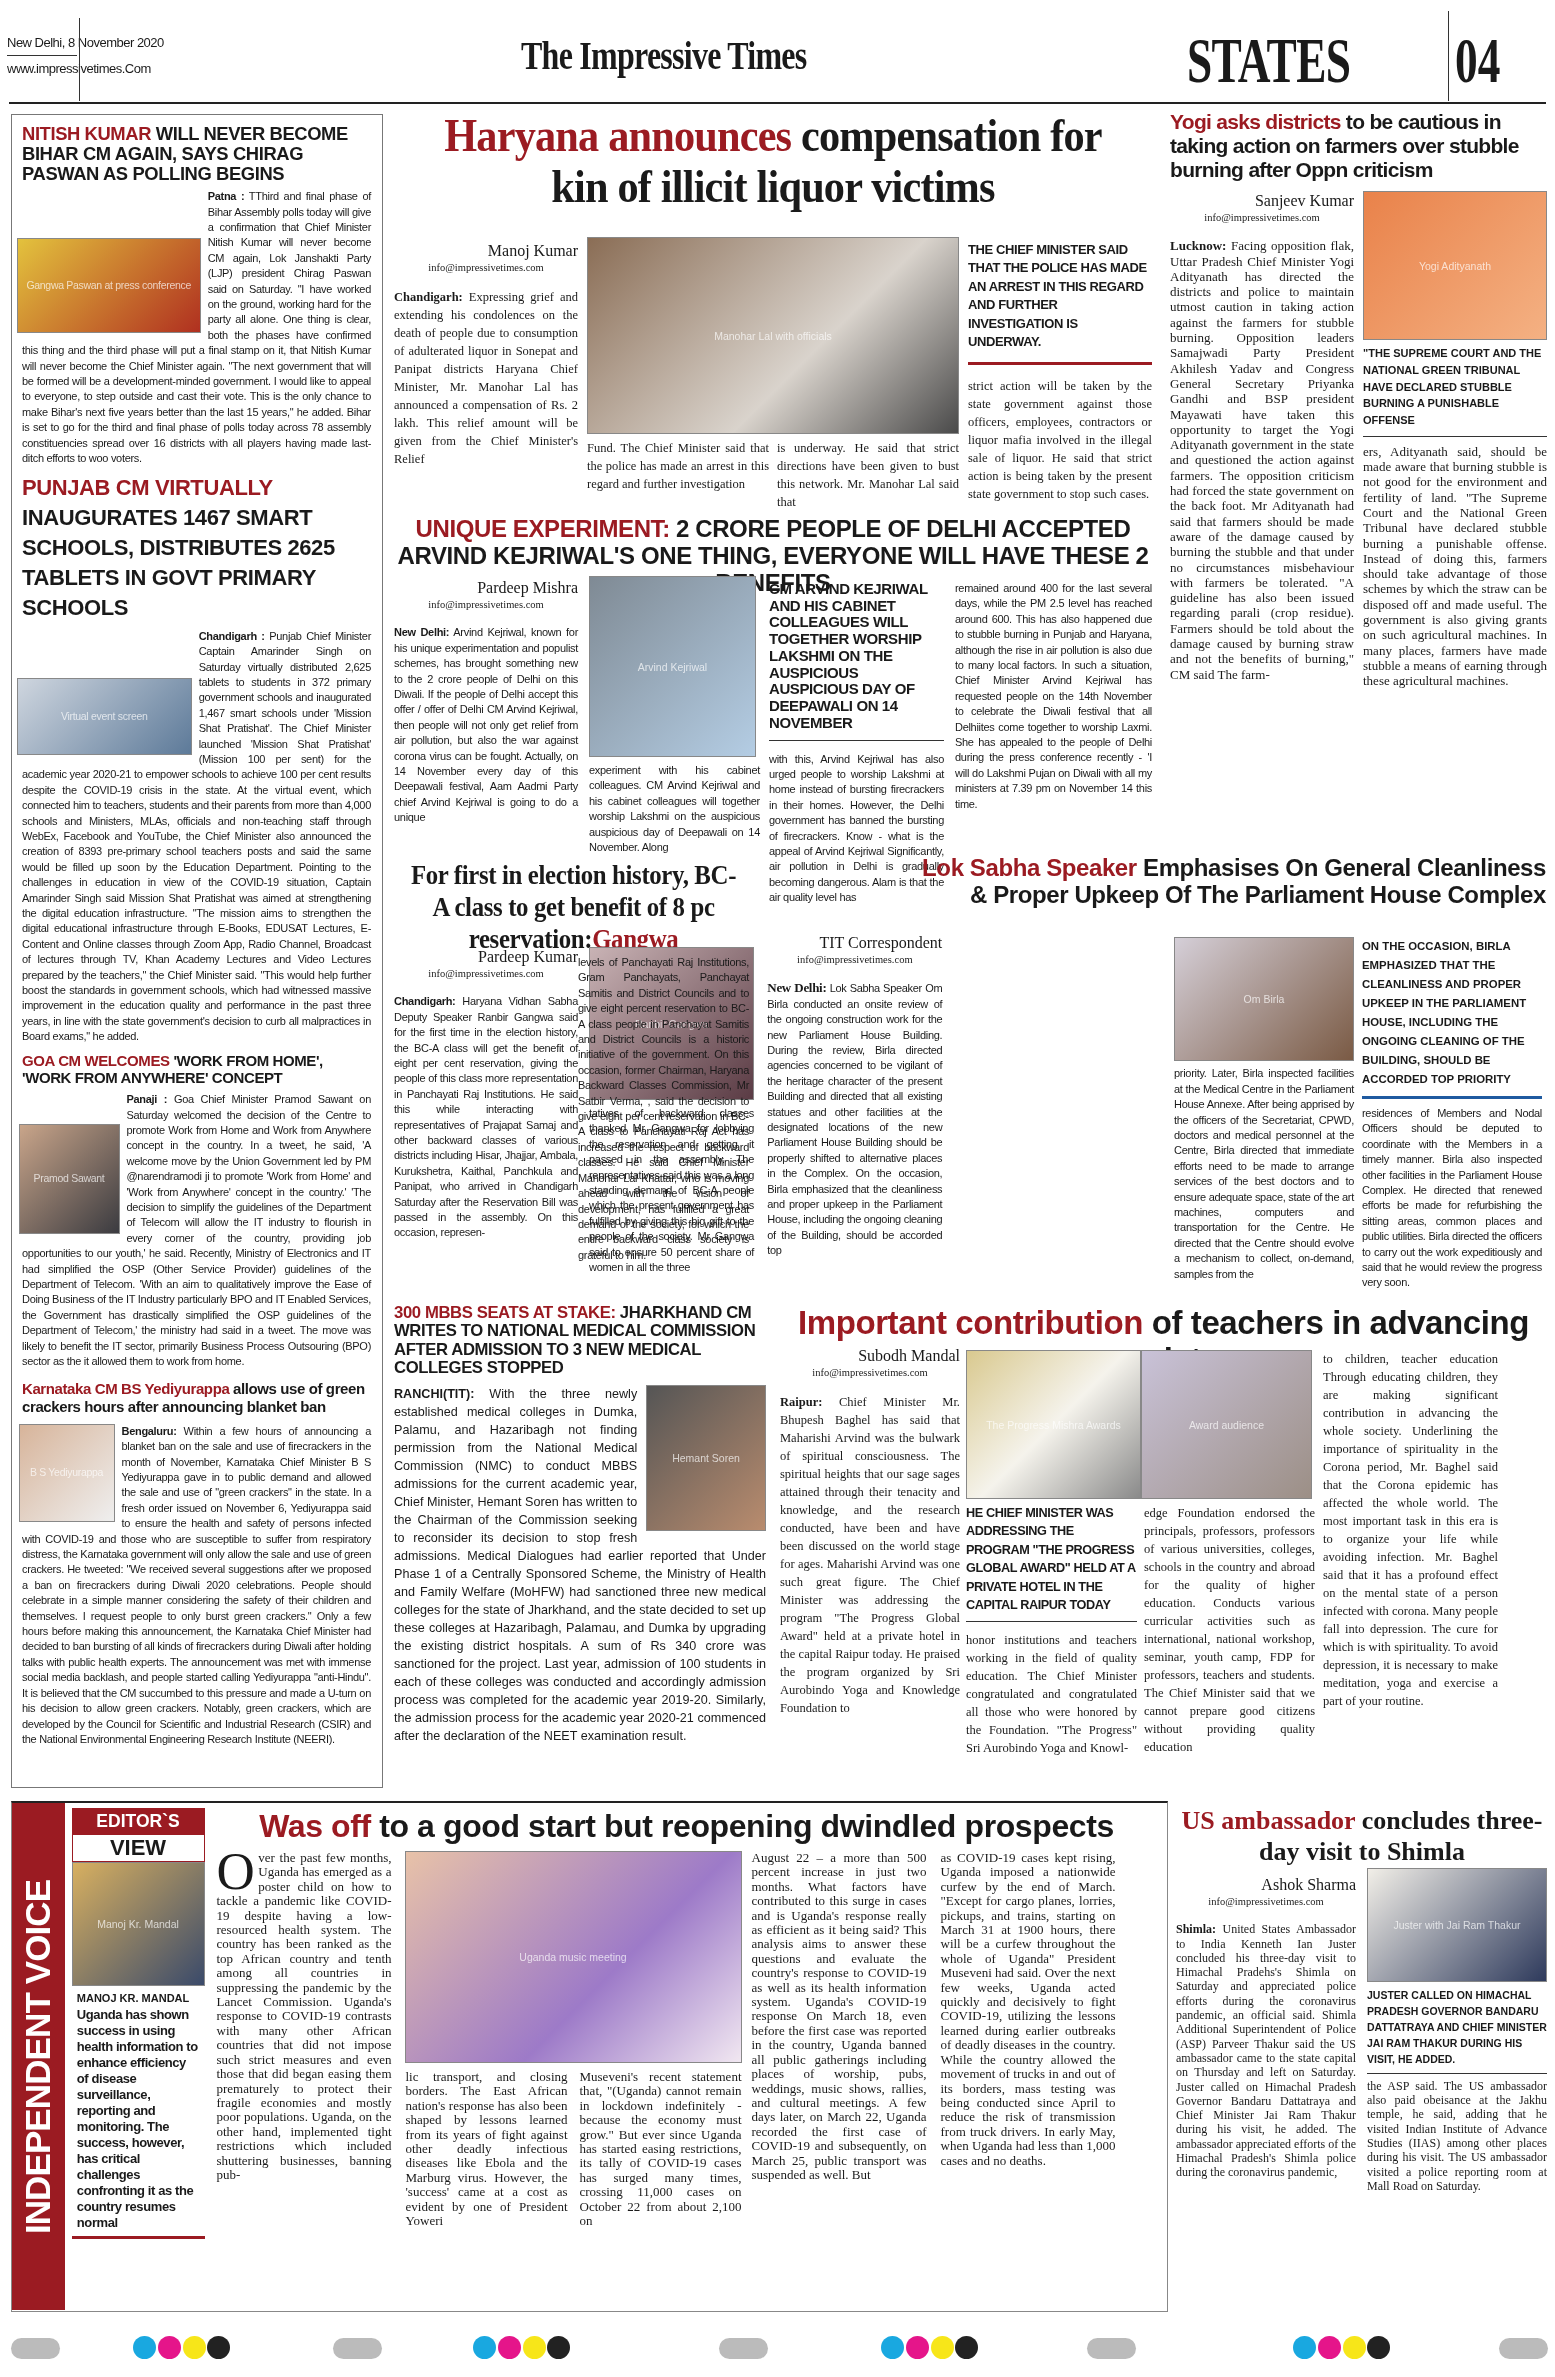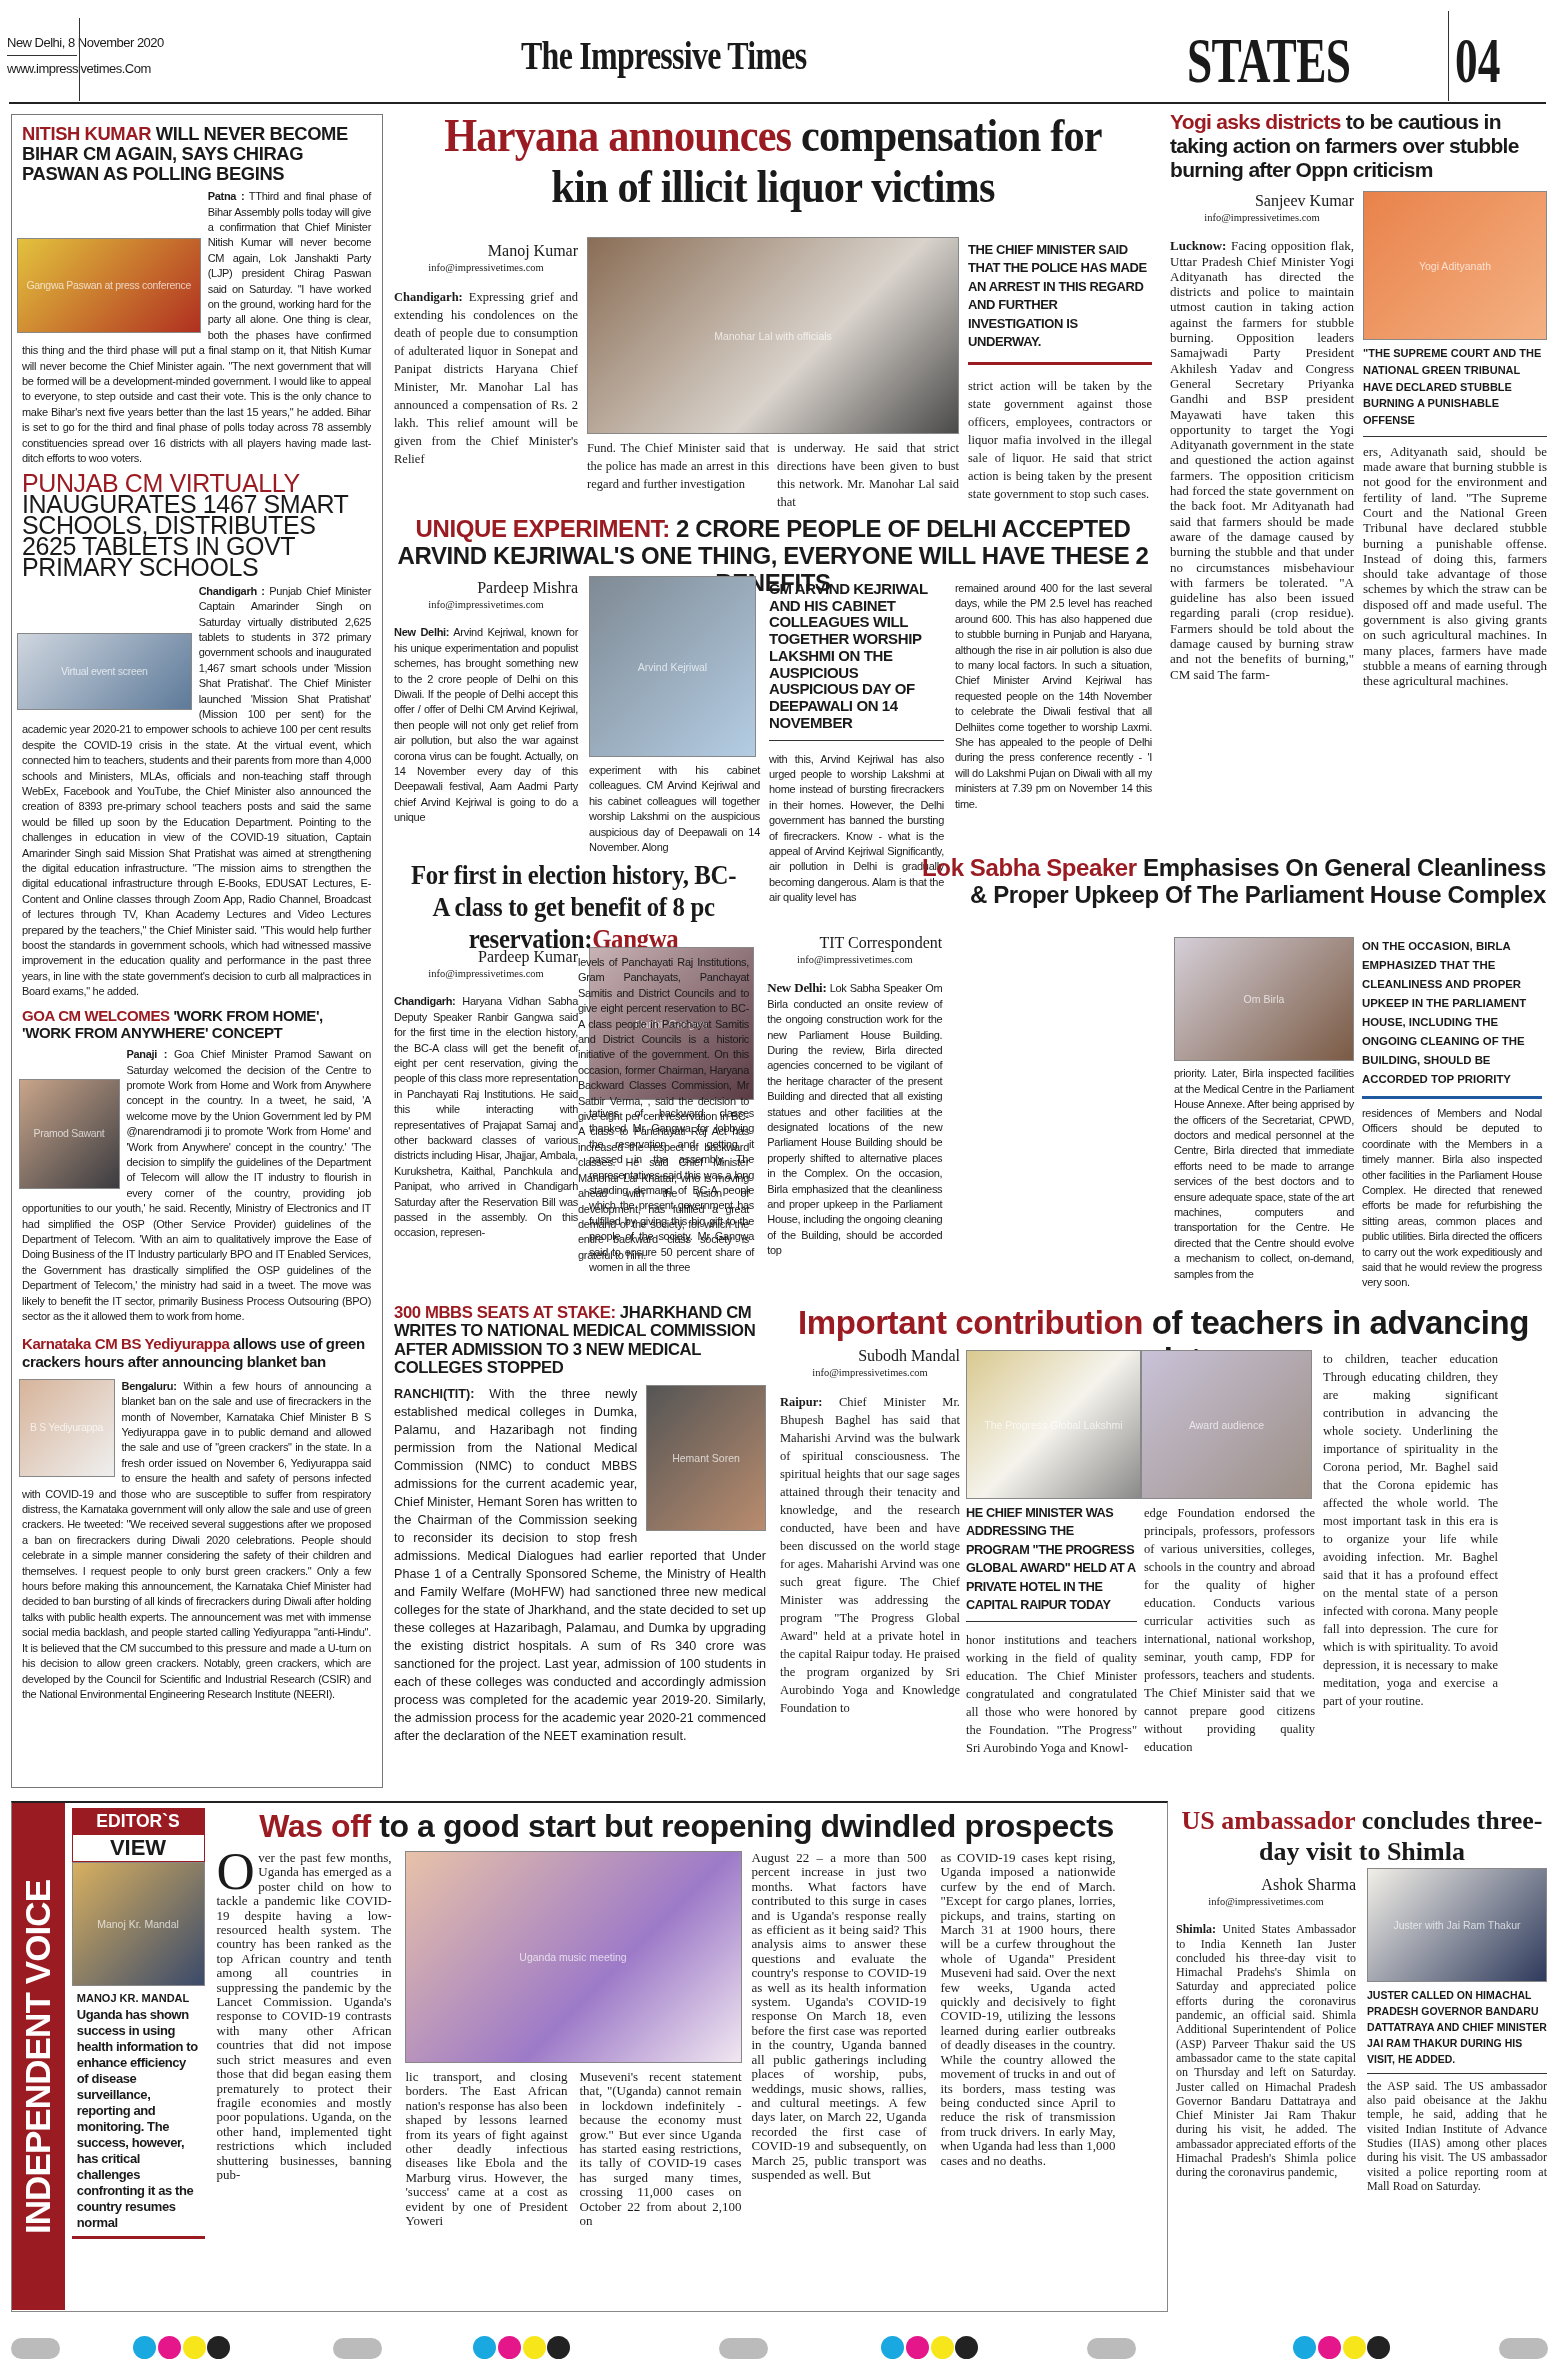--- a/index.html
+++ b/index.html
@@ -41,21 +41,21 @@
 
 <div class="abs" style="left:10.5px;top:114px;width:372px;height:1674px;border:1.8px solid #777;padding:8.8px 10.5px;overflow:hidden">
   <div>
     <h2 class="cond" style="font-size:18.4px;line-height:20px;font-weight:bold;margin-bottom:5.3px"><span class="red">NITISH KUMAR</span><span> WILL NEVER BECOME BIHAR CM AGAIN, SAYS CHIRAG PASWAN AS POLLING BEGINS</span></h2>
     <div class="body-c just">
       <div class="photo" style="float:left;width:184px;height:95px;margin:49px 7px 3.5px -5.3px;background:linear-gradient(135deg,#e3c23d,#b03020)">Gangwa Paswan at press conference</div>
       <b>Patna :</b> <span>TThird and final phase of Bihar Assembly polls today will give a confirmation that Chief Minister Nitish Kumar will never become CM again, Lok Janshakti Party (LJP) president Chirag Paswan said on Saturday. "I have worked on the ground, working hard for the party all alone. One thing is clear, both the phases have confirmed this thing and the third phase will put a final stamp on it, that Nitish Kumar will never become the Chief Minister again. "The next government that will be formed will be a development-minded government. I would like to appeal to everyone, to step outside and cast their vote. This is the only chance to make Bihar's next five years better than the last 15 years," he added. Bihar is set to go for the third and final phase of polls today across 78 assembly constituencies spread over 16 districts with all players having made last-ditch efforts to woo voters.</span>
     </div>
   </div>
   <div style="margin-top:7px">
-    <h2 class="cond" style="font-size:25px;line-height:21px;font-weight:normal;margin-bottom:5.3px"><span class="red">PUNJAB CM VIRTUALLY</span><span> INAUGURATES 1467 SMART SCHOOLS, DISTRIBUTES 2625 TABLETS IN GOVT PRIMARY SCHOOLS</span></h2>
+    <h2 class="cond" style="font-size:22px;line-height:30px;font-weight:bold;margin-bottom:5.3px"><span class="red">PUNJAB CM VIRTUALLY</span><span> INAUGURATES 1467 SMART SCHOOLS, DISTRIBUTES 2625 TABLETS IN GOVT PRIMARY SCHOOLS</span></h2>
     <div class="body-c just">
       <div class="photo" style="float:left;width:175px;height:77px;margin:49px 7px 3.5px -5.3px;background:linear-gradient(135deg,#cfd6df,#5d7a99)">Virtual event screen</div>
       <b>Chandigarh :</b> <span>Punjab Chief Minister Captain Amarinder Singh on Saturday virtually distributed 2,625 tablets to students in 372 primary government schools and inaugurated 1,467 smart schools under 'Mission Shat Pratishat'. The Chief Minister launched 'Mission Shat Pratishat' (Mission 100 per sent) for the academic year 2020-21 to empower schools to achieve 100 per cent results despite the COVID-19 crisis in the state. At the virtual event, which connected him to teachers, students and their parents from more than 4,000 schools and Ministers, MLAs, officials and non-teaching staff through WebEx, Facebook and YouTube, the Chief Minister also announced the creation of 8393 pre-primary school teachers posts and said the same would be filled up soon by the Education Department. Pointing to the challenges in education in view of the COVID-19 situation, Captain Amarinder Singh said Mission Shat Pratishat was aimed at strengthening the digital education infrastructure. "The mission aims to strengthen the digital educational infrastructure through E-Books, EDUSAT Lectures, E-Content and Online classes through Zoom App, Radio Channel, Broadcast of lectures through TV, Khan Academy Lectures and Video Lectures prepared by the teachers," the Chief Minister said. "This would help further boost the standards in government schools, which had witnessed massive improvement in the education quality and performance in the past three years, in line with the state government's decision to curb all malpractices in Board exams," he added.</span>
     </div>
   </div>
   <div style="margin-top:8.8px">
     <h2 class="cond" style="font-size:15px;line-height:16.7px;font-weight:bold;margin-bottom:5.3px"><span class="red">GOA CM WELCOMES</span><span> 'WORK FROM HOME', 'WORK FROM ANYWHERE' CONCEPT</span></h2>
     <div class="body-c just">
       <div class="photo" style="float:left;width:101px;height:110px;margin:32px 7px 3.5px -3.5px;background:linear-gradient(135deg,#c9a58a,#3b3b40)">Pramod Sawant</div>
       <b>Panaji :</b> <span>Goa Chief Minister Pramod Sawant on Saturday welcomed the decision of the Centre to promote Work from Home and Work from Anywhere concept in the country. In a tweet, he said, 'A welcome move by the Union Government led by PM @narendramodi ji to promote 'Work from Home' and 'Work from Anywhere' concept in the country.' 'The decision to simplify the guidelines of the Department of Telecom will allow the IT industry to flourish in every corner of the country, providing job opportunities to our youth,' he said. Recently, Ministry of Electronics and IT had simplified the OSP (Other Service Provider) guidelines of the Department of Telecom. 'With an aim to qualitatively improve the Ease of Doing Business of the IT Industry particularly BPO and IT Enabled Services, the Government has drastically simplified the OSP guidelines of the Department of Telecom,' the ministry had said in a tweet. The move was likely to benefit the IT sector, primarily Business Process Outsouring (BPO) sector as the it allowed them to work from home.</span>
@@ -153,21 +153,21 @@
   </div>
 </div>
 
 <div class="abs" style="left:780px;top:1304px;width:767px;height:500px">
   <h1 class="cond" style="text-align:center;font-size:33px;line-height:37px;font-weight:bold"><span class="red">Important contribution</span><span> of teachers in advancing society</span></h1>
   <div class="col" style="left:0;top:42px;width:180px">
     <div class="byline">Subodh Mandal</div>
     <div class="email">info@impressivetimes.com</div>
     <div class="body-s just"><b>Raipur:</b> <span>Chief Minister Mr. Bhupesh Baghel has said that Maharishi Arvind was the bulwark of spiritual consciousness. The spiritual heights that our sage sages attained through their tenacity and knowledge, and the research conducted, have been and have been discussed on the world stage for ages. Maharishi Arvind was one such great figure. The Chief Minister was addressing the program "The Progress Global Award" held at a private hotel in the capital Raipur today. He praised the program organized by Sri Aurobindo Yoga and Knowledge Foundation to</span></div>
   </div>
-  <div class="photo" style="position:absolute;left:186px;top:46px;width:175px;height:149px;background:linear-gradient(135deg,#d9c98f,#f5f3ec 50%,#8a8a8a)">The Progress Global Lakshmi</div>
+  <div class="photo" style="position:absolute;left:186px;top:46px;width:175px;height:149px;background:linear-gradient(135deg,#d9c98f,#f5f3ec 50%,#8a8a8a)">The Progress Mishra Awards</div>
   <div class="photo" style="position:absolute;left:361px;top:46px;width:171px;height:149px;background:linear-gradient(135deg,#c9c2d8,#9c8f86)">Award audience</div>
   <div class="col" style="left:186px;top:200px;width:171px">
     <div class="pull cond rule-dark" style="padding-bottom:7px;margin-bottom:8.8px;font-size:12.7px;line-height:18.4px">HE CHIEF MINISTER WAS ADDRESSING THE PROGRAM "THE PROGRESS GLOBAL AWARD" HELD AT A PRIVATE HOTEL IN THE CAPITAL RAIPUR TODAY</div>
     <div class="body-s just">honor institutions and teachers working in the field of quality education. The Chief Minister congratulated and congratulated all those who were honored by the Foundation. "The Progress" Sri Aurobindo Yoga and Knowl-</div>
   </div>
   <div class="col body-s just" style="left:364px;top:200px;width:171px">edge Foundation endorsed the principals, professors, professors of various universities, colleges, schools in the country and abroad for the quality of higher education. Conducts various curricular activities such as international, national workshop, seminar, youth camp, FDP for professors, teachers and students. The Chief Minister said that we cannot prepare good citizens without providing quality education</div>
   <div class="col body-s just" style="left:543px;top:46px;width:175px">to children, teacher education Through educating children, they are making significant contribution in advancing the whole society. Underlining the importance of spirituality in the Corona period, Mr. Baghel said that the Corona epidemic has affected the whole world. The most important task in this era is to organize your life while avoiding infection. Mr. Baghel said that it has a profound effect on the mental state of a person infected with corona. Many people fall into depression. The cure for which is with spirituality. To avoid depression, it is necessary to make meditation, yoga and exercise a part of your routine.</div>
 </div>
 
 <div class="abs" style="left:10.5px;top:1801px;width:1157px;height:511px;border:0.9px solid #888;border-top:2.6px solid #222">

